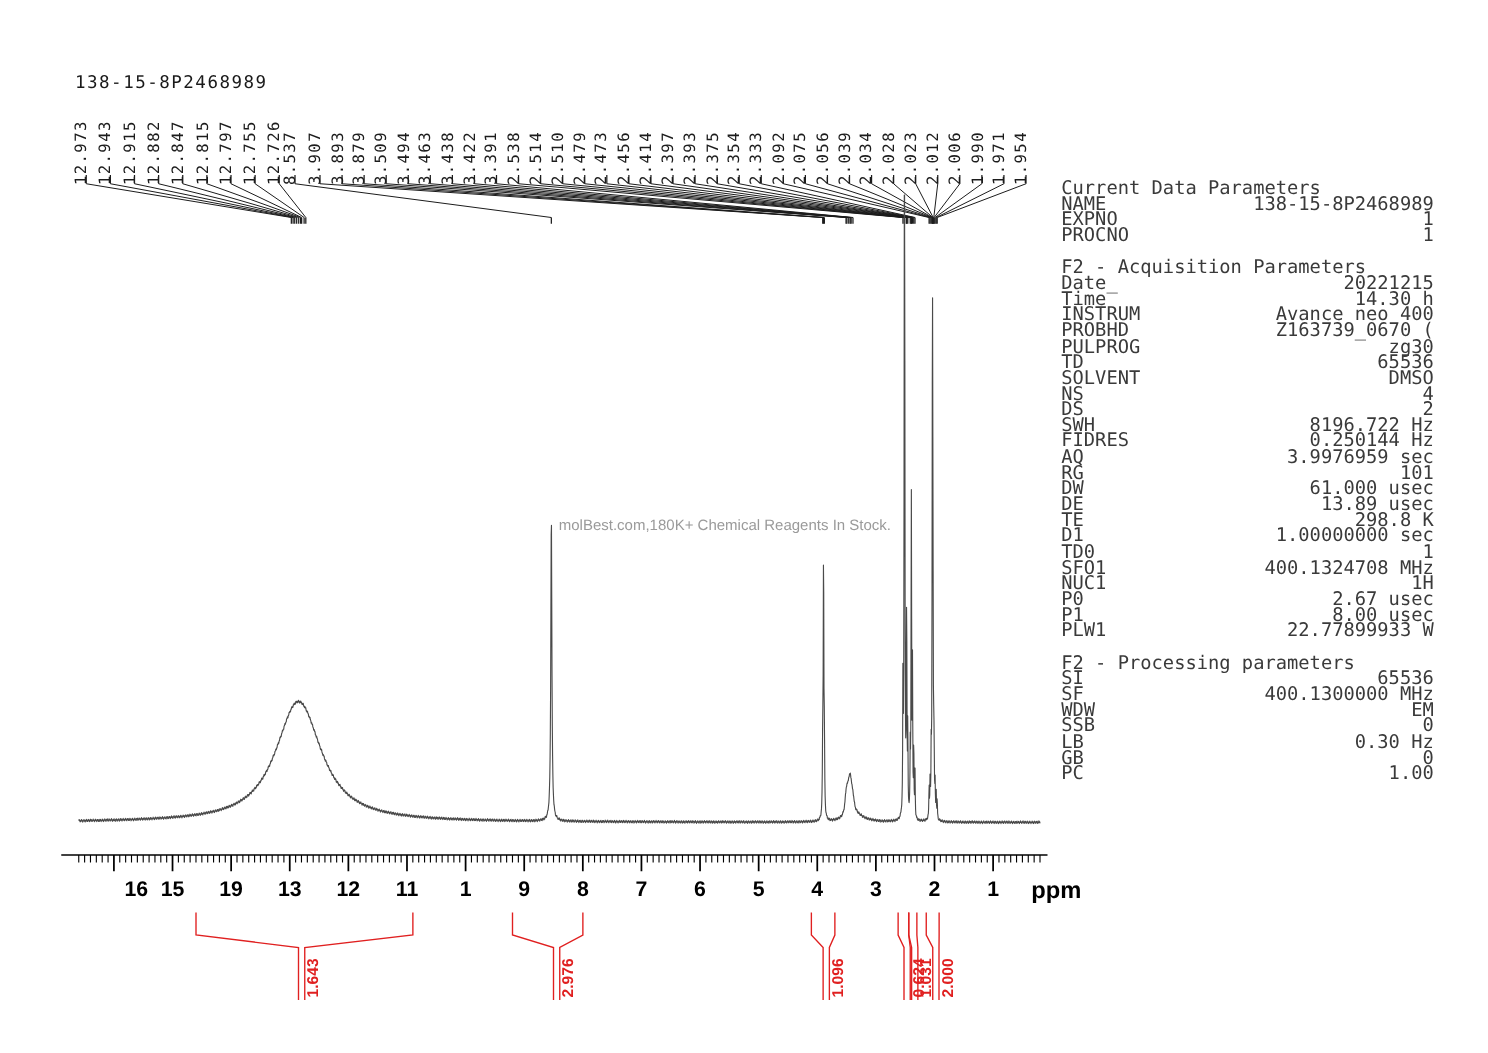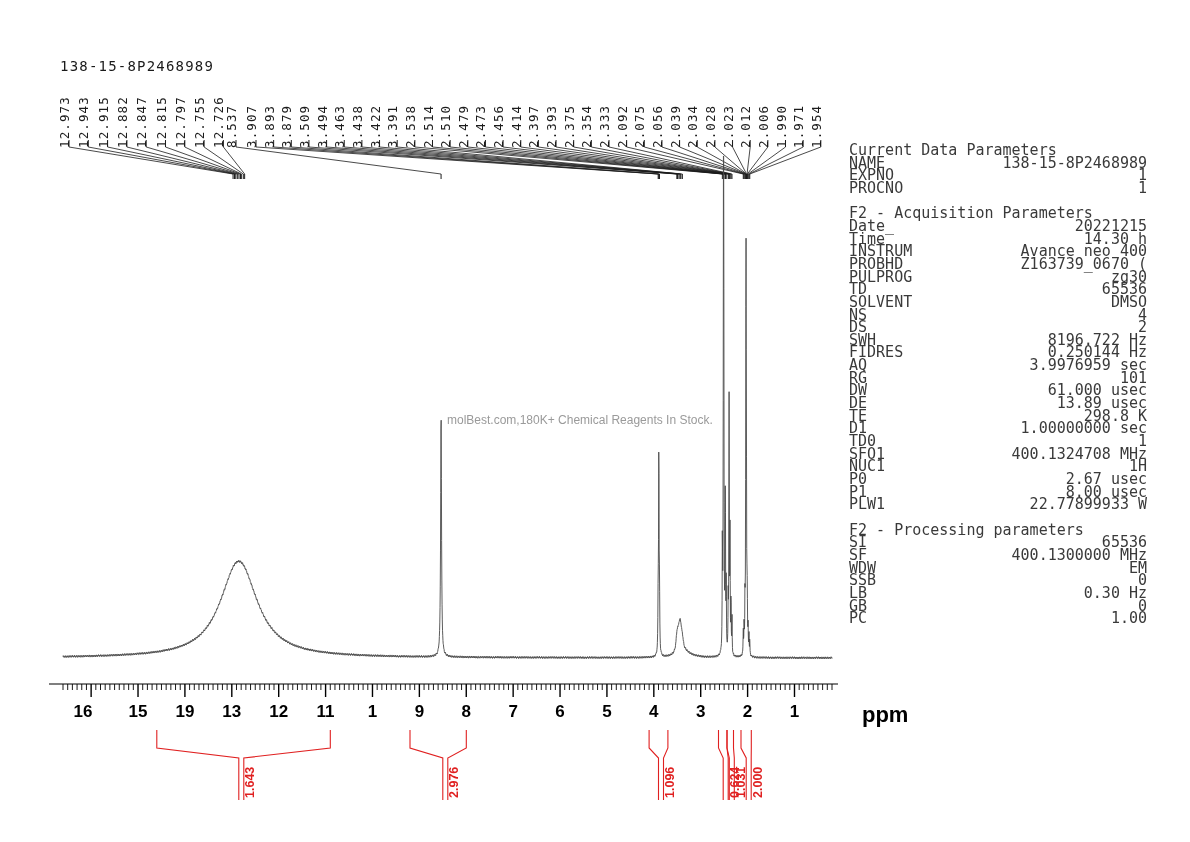--- a/index.html
+++ b/index.html
@@ -93,24 +93,23 @@
     font-size: 17px;
     color: #000;
     transform: translateX(-50%);
     white-space: nowrap;
   }
   .axis-unit-label {
     position: absolute;
     top: 22px;
     font-family: "Liberation Sans", sans-serif;
     font-weight: bold;
-    font-size: 22px;
+    font-size: 19px;
     color: #000;
     white-space: nowrap;
-    margin-left: 37px;
   }
 
   
   #integral-area {
     position: absolute;
     left: 0;
     top: 726px;
     width: 845px;
     height: 80px;
   }
@@ -557,21 +556,21 @@
         <line x1="794.49" y1="4" x2="794.49" y2="17" stroke="#000" stroke-width="1.4"></line>
         <line x1="799.18" y1="4" x2="799.18" y2="10" stroke="#000" stroke-width="0.9"></line>
         <line x1="803.87" y1="4" x2="803.87" y2="10" stroke="#000" stroke-width="0.9"></line>
         <line x1="808.55" y1="4" x2="808.55" y2="10" stroke="#000" stroke-width="0.9"></line>
         <line x1="813.24" y1="4" x2="813.24" y2="10" stroke="#000" stroke-width="0.9"></line>
         <line x1="817.93" y1="4" x2="817.93" y2="10" stroke="#000" stroke-width="0.9"></line>
         <line x1="822.62" y1="4" x2="822.62" y2="10" stroke="#000" stroke-width="0.9"></line>
         <line x1="827.31" y1="4" x2="827.31" y2="10" stroke="#000" stroke-width="0.9"></line>
         <line x1="832.00" y1="4" x2="832.00" y2="10" stroke="#000" stroke-width="0.9"></line>
       </svg>
-  <div class="axis-tick-label" style="left: 83px;">16</div>
+  <div class="axis-tick-label" style="left: 109px;">16</div>
       <div class="axis-tick-label" style="left: 138.024px;">15</div>
       <div class="axis-tick-label" style="left: 184.915px;">19</div>
       <div class="axis-tick-label" style="left: 231.805px;">13</div>
       <div class="axis-tick-label" style="left: 278.695px;">12</div>
       <div class="axis-tick-label" style="left: 325.585px;">11</div>
       <div class="axis-tick-label" style="left: 372.476px;">1</div>
       <div class="axis-tick-label" style="left: 419.366px;">9</div>
       <div class="axis-tick-label" style="left: 466.256px;">8</div>
       <div class="axis-tick-label" style="left: 513.146px;">7</div>
       <div class="axis-tick-label" style="left: 560.037px;">6</div>

